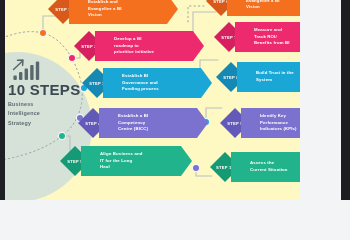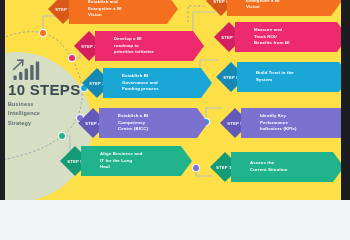--- a/index.html
+++ b/index.html
@@ -2,21 +2,21 @@
 <html><head>
 <meta charset="utf-8">
 <style>
   html,body{margin:0;padding:0;}
   body{
     width:350px;height:200px;overflow:hidden;
     background:#f2f4f6;
     font-family:"Liberation Sans","DejaVu Sans",sans-serif;
     position:relative;
   }
-  #stage{position:absolute;inset:0;width:350px;height:200px;overflow:hidden;background:#fde047;}
+  #stage{position:absolute;inset:0;width:300px;height:200px;overflow:hidden;background:#fef9c3;}
 
   
   .edge-left{position:absolute;left:0;top:0;width:5px;height:200px;background:#1d1f24;z-index:40;}
   .edge-right{position:absolute;right:0;top:0;width:9px;height:200px;background:#1b1d22;z-index:40;}
 
   
   .title-circle{
     position:absolute;left:-58px;top:52px;width:150px;height:150px;border-radius:50%;
     background:#cfdedb;opacity:.85;z-index:2;
   }

